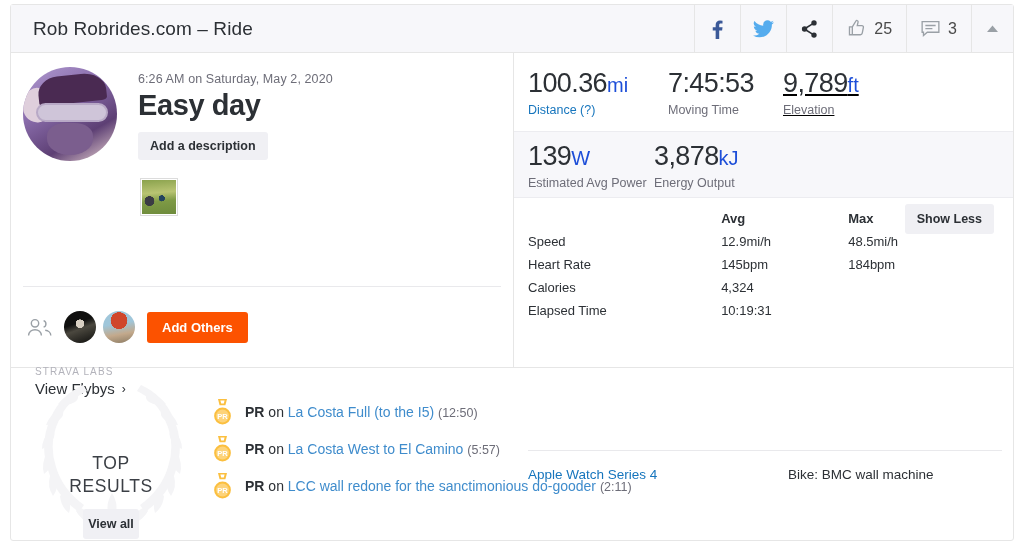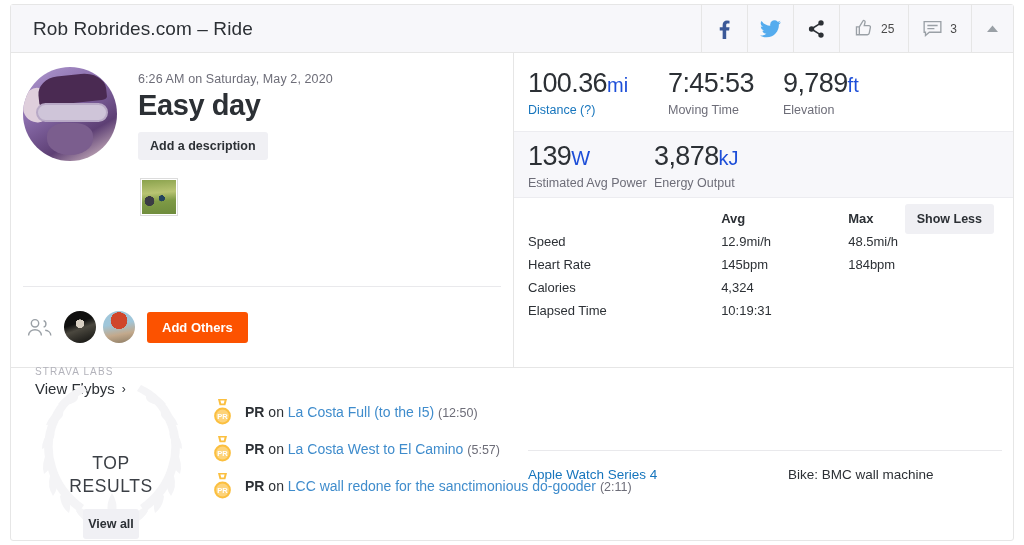--- a/index.html
+++ b/index.html
@@ -42,21 +42,21 @@
   }
   .hdr-actions { display: flex; align-items: stretch; }
   .hdr-btn {
     display: flex; align-items: center; justify-content: center;
     border-left: 1px solid #e6e6e6;
     min-width: 46px;
     padding: 0 12px;
     cursor: pointer;
   }
   .hdr-btn.count { gap: 8px; padding: 0 14px; }
-  .hdr-count { font-size: 12px; color: #4a4a4a; }
+  .hdr-count { font-size: 16px; color: #4a4a4a; }
   .hdr-btn.collapse { min-width: 42px; }
 
   .ico { display:block; }
   .fb-ico { color: #3b5998; }
   .tw-ico { color: #55acee; }
   .sh-ico { color: #2c3035; }
   .gray-ico { color: #9aa0a6; }
 
   
   .body-top { display: flex; height: 315px; border-bottom: 1px solid #e6e6e6; }
@@ -141,21 +141,21 @@
     font-size: 15px; color:#2c3035; font-weight: 500;
     display:flex; align-items:center; gap:7px; cursor:pointer;
   }
   .labs-chev { font-size: 12px; color:#2c3035; }
 
   
   .primary-stats { display: flex; padding: 17px 0 14px 14px; }
   .pstat { margin-right: 0; }
   .pstat.p1 { width: 140px; }
   .pstat.p2 { width: 115px; }
-  .pstat.p3 { width: 120px; }
+  .pstat.p3 { width: 120px; text-decoration: underline; }
   .pstat-val { font-size: 27px; color: #2c3035; letter-spacing: -.6px; line-height: 1; }
   .pstat-unit { font-size: 20px; color: #1d4ed8; letter-spacing: 0; }
   .pstat-lbl { font-size: 12.5px; color: #6d6d78; margin-top: 6px; }
   .pstat-lbl.link { color: #1675bd; cursor:pointer; }
 
   .power-band {
     background: #f7f7fa;
     border-top: 1px solid #ececf0;
     border-bottom: 1px solid #ececf0;
     display: flex; padding: 11px 0 12px 14px;

